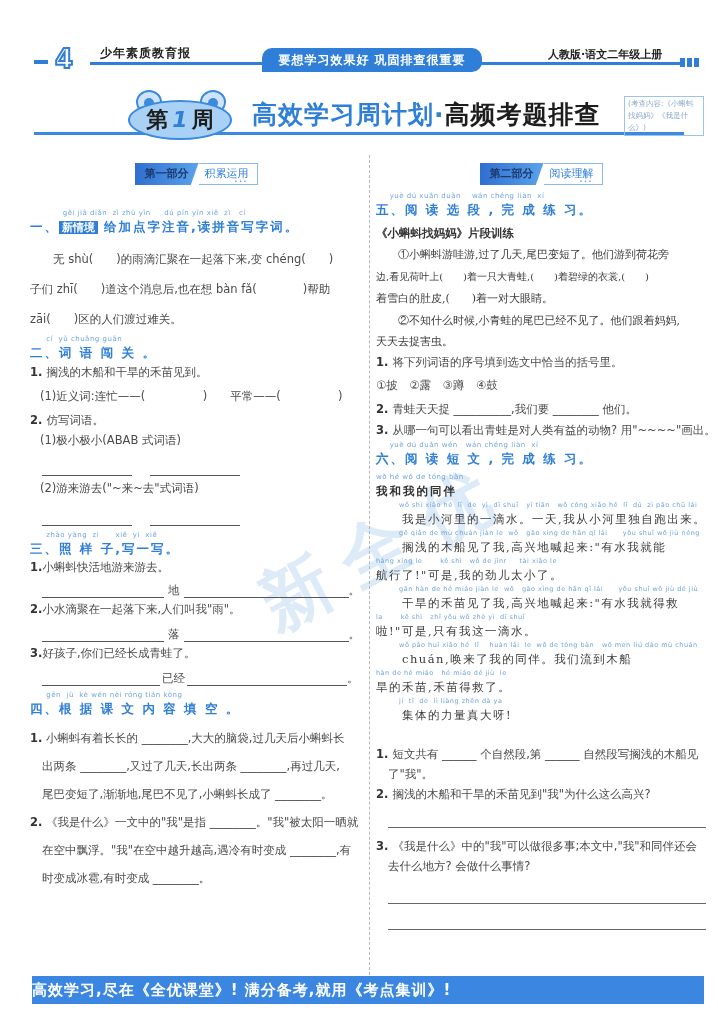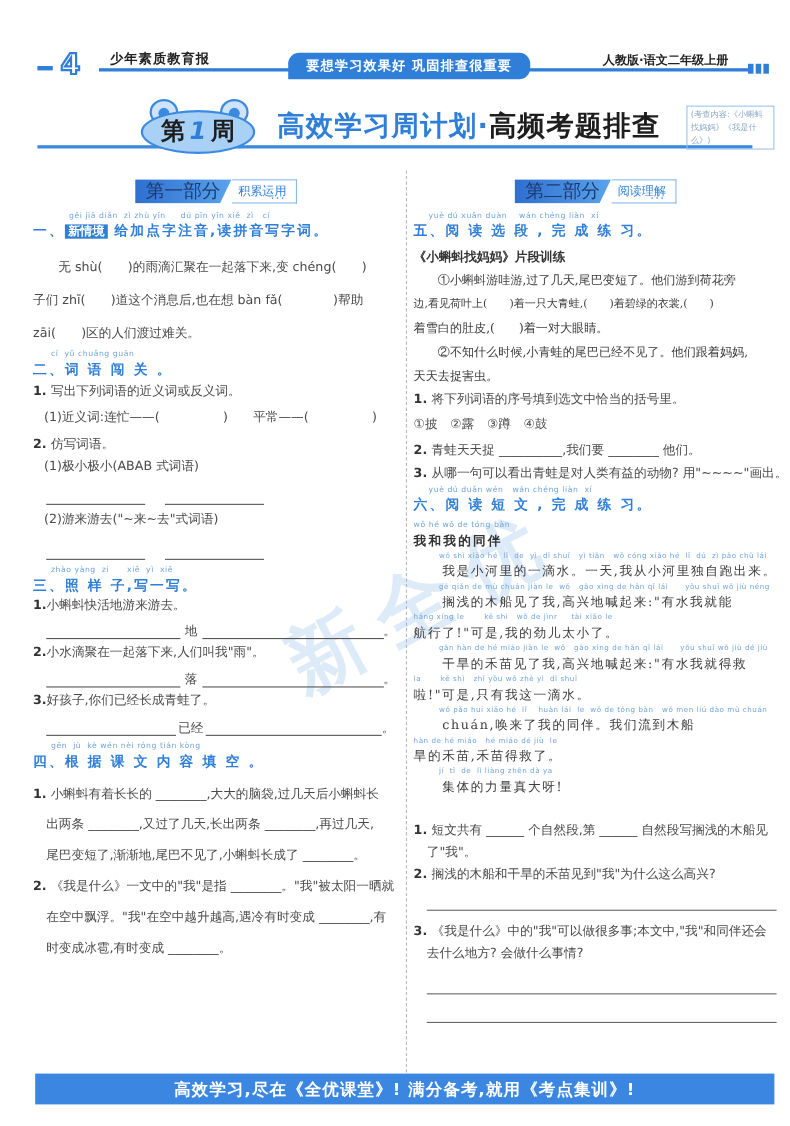--- a/index.html
+++ b/index.html
@@ -37,21 +37,21 @@
   .scope-box { position: absolute; left: 624px; top: 12px; width: 80px; height: 40px; border: 1px solid #9cc3ea;
                font-size: 7.5px; line-height: 12px; color: #8aa9c8; padding: 1px 3px; }
 
   
   .col { position: absolute; top: 160px; }
   .col.left { left: 30px; width: 332px; }
   .col.right { left: 376px; width: 330px; }
   .divider { position: absolute; left: 369px; top: 155px; width: 0; height: 820px; border-left: 1px dashed #b8b8b8; }
 
   .part-banner { display: flex; justify-content: center; margin-top: 3px; height: 22px; }
-  .part-left { background: linear-gradient(90deg,#2f6fd0,#5aa3ec); color: #1c3a6e; font-size: 17px; font-weight: normal;
+  .part-left { background: linear-gradient(90deg,#2f6fd0,#5aa3ec); color: #1c3a6e; font-size: 11px; font-weight: bold;
                padding: 0 10px; line-height: 22px; clip-path: polygon(0 0,100% 0,88% 100%,0 100%); }
   .part-right { border: 1px solid #8ab9ea; border-left: none; color: #2f7fd8; font-size: 11px; line-height: 20px; padding: 0 8px 0 6px; position: relative; }
   .part-right::after { content: "• • •"; position: absolute; right: 10px; bottom: -7px; font-size: 5px; color: #2f7fd8; }
 
   .py { font-size: 7px; color: #6fa5dc; letter-spacing: 0.5px; height: 10px; line-height: 10px; white-space: pre; }
   .sec-title { font-size: 12.5px; font-weight: bold; color: #2f7fd8; letter-spacing: 2px; height: 18px; line-height: 18px; white-space: nowrap; }
   .tag { background: #2f7fd8; color: #fff; padding: 0 3px; margin-right: 6px; letter-spacing: 0; font-size: 11px; }
   .body-line { font-size: 11.5px; color: #4a4a4a; white-space: nowrap; }
   .q-num { font-weight: bold; color: #333; }
   .fill-row { display: flex; align-items: flex-end; font-size: 11.5px; color: #4a4a4a; height: 22px; }
@@ -59,21 +59,21 @@
   .two-lines { display: flex; gap: 18px; height: 26px; align-items: flex-end; }
   .two-lines span { display: block; width: 90px; border-bottom: 1px solid #555; }
   .center { text-align: left; }
   .kai { font-family: "DejaVu Serif", serif; color: #3b3b3b; }
   .ans-line { border-bottom: 1px solid #666; height: 24px; margin-left: 12px; }
 
   .watermark { position: absolute; left: 250px; top: 500px; font-size: 70px; font-weight: bold; color: rgba(120,170,225,0.25);
                transform: rotate(-28deg); letter-spacing: 20px; pointer-events: none; }
 
   .footer-band { position: absolute; left: 32px; top: 976px; width: 672px; height: 28px; background: #3a86e0;
-                 color: #fff; font-size: 15px; font-weight: bold; text-align: center; line-height: 28px; letter-spacing: 1px; }
+                 color: #fff; font-size: 15px; font-weight: bold; line-height: 28px; letter-spacing: 1px; }
 </style>
 </head>
 <body>
 
 <div class="topbar">
   <div class="page-dash"></div>
   <div class="page-num">4</div>
   <div class="paper-name">少年素质教育报</div>
   <div class="head-line l"></div>
   <div class="slogan-pill">要想学习效果好  巩固排查很重要</div>
@@ -103,34 +103,34 @@
 
 <div class="divider"></div>
 <div class="watermark">新全优</div>
 
 <div class="col left">
   <div class="part-banner">
     <div class="part-left">第一部分</div>
     <div class="part-right">积累运用</div>
   </div>
 
-  <div style="margin-top:6px">
+  <div style="margin-top:23px">
     <div class="py">            gěi jiā diǎn  zì zhù yīn     dú pīn yīn xiě  zì   cí</div>
     <div class="sec-title">
       <span>一、</span><span class="tag">新情境</span><span>给加点字注音,读拼音写字词。</span>
     </div>
     <div class="body-line" style="margin-top:8px;height:30px;line-height:30px">　　无 shù(　　)的雨滴汇聚在一起落下来,变 chéng(　　)</div>
     <div class="body-line" style="height:30px;line-height:30px">子们 zhī(　　)道这个消息后,也在想 bàn fǎ(　　　　)帮助</div>
     <div class="body-line" style="height:30px;line-height:30px">zāi(　　)区的人们渡过难关。</div>
   </div>
 
   <div>
     <div class="py">      cí  yǔ chuǎng guān</div>
     <div class="sec-title">二、词 语  闯   关 。</div>
-    <div class="body-line" style="height:20px;line-height:20px"><span class="q-num">1. </span><span>写出下列词语的近义词或反义词。</span></div>
+    <div class="body-line" style="height:20px;line-height:20px"><span class="q-num">1. </span><span>搁浅的木船和干旱的禾苗见到。</span></div>
     <div class="body-line" style="padding-left:10px;height:28px;line-height:28px">(1)近义词:连忙——(　　　　　)　　平常——(　　　　　)</div>
     <div class="body-line" style="height:20px;line-height:20px"><span class="q-num">2. </span><span>仿写词语。</span></div>
     <div class="body-line" style="padding-left:10px;height:20px;line-height:20px">(1)极小极小(ABAB 式词语)</div>
     <div class="two-lines" style="padding-left:12px">
         <span></span>
         <span></span>
       </div>
     <div class="body-line" style="padding-left:10px;height:24px;line-height:24px">(2)游来游去("~来~去"式词语)</div>
     <div class="two-lines" style="padding-left:12px">
         <span></span>

